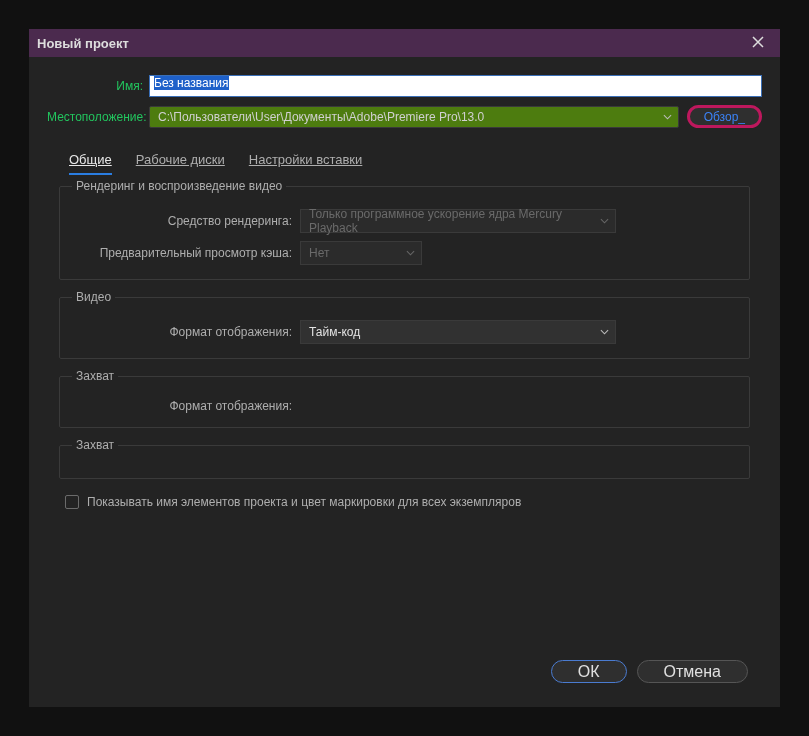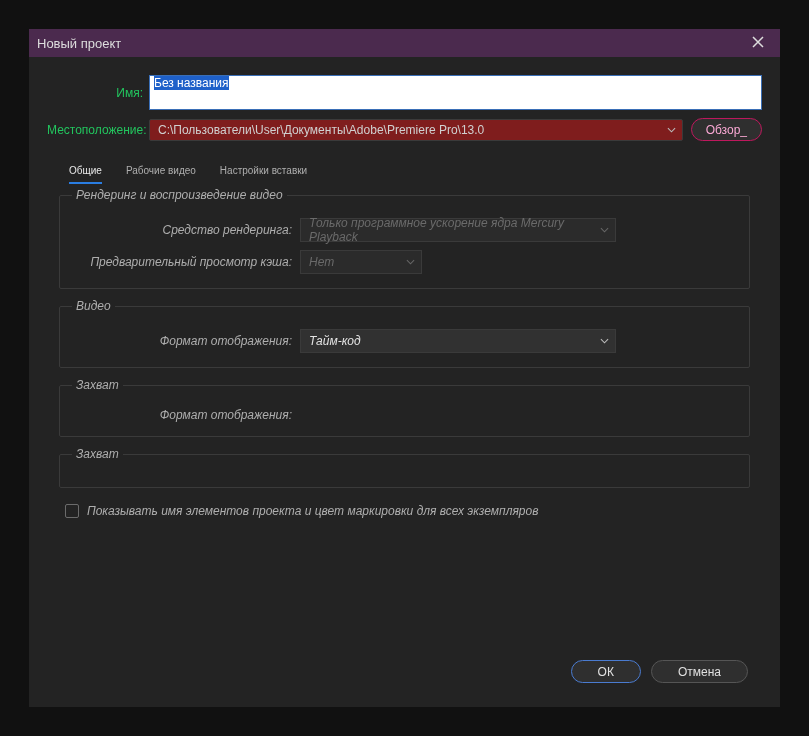--- a/index.html
+++ b/index.html
@@ -1,48 +1,48 @@
 <!DOCTYPE html>
 <html><head>
   <meta charset="utf-8">
   <style>
     * { box-sizing: border-box; margin: 0; padding: 0; font-family: "Segoe UI", Tahoma, sans-serif; }
     body { background: #111; width: 809px; height: 736px; overflow: hidden; }
     .dialog { position: absolute; left: 28px; top: 28px; width: 753px; height: 680px; background: #232323; border: 1px solid #111; display: flex; flex-direction: column; }
-    .titlebar { height: 28px; background: #4b2a4e; display: flex; align-items: center; padding: 0 8px; color: #ddd; font-size: 13px; }
+    .titlebar { height: 28px; background: #4b2a4e; display: flex; align-items: center; padding: 0 8px; color: #ddd; font-size: 13px; font-weight: bold; }
     .titlebar-spacer { flex: 1; }
     .close-btn { width: 28px; height: 24px; display: flex; align-items: center; justify-content: center; cursor: pointer; color: #ddd; }
     .close-btn svg { width: 12px; height: 12px; }
     .body { padding: 18px 18px 10px 18px; display: flex; flex-direction: column; flex: 1; }
     .row { display: flex; align-items: center; margin-bottom: 8px; }
     .label-col { width: 102px; text-align: right; padding-right: 6px; color: #22c55e; font-size: 12px; }
-    .name-input { flex: 1; height: 35px; background: #fff; border: 1px solid #3a6fb7; color: #000; font-size: 12px; padding: 0 4px; }
+    .name-input { flex: 1; height: 22px; background: #fff; border: 1px solid #3a6fb7; color: #000; font-size: 12px; padding: 0 4px; }
     .name-input .sel { background: #1e60c9; color: #fff; }
-    .loc-select { flex: 1; height: 22px; background: #7f1d1d; border: 1px solid #3a3a3a; border-radius: 2px; color: #d0d0d0; font-size: 12px; padding: 0 22px 0 8px; display: flex; align-items: center; position: relative; }
+    .loc-select { flex: 1; height: 22px; background: #4d7c0f; border: 1px solid #3a3a3a; border-radius: 2px; color: #d0d0d0; font-size: 12px; padding: 0 22px 0 8px; display: flex; align-items: center; position: relative; }
     .loc-select .chev { position: absolute; right: 6px; top: 50%; transform: translateY(-50%); }
-    .browse-btn { margin-left: 8px; height: 23px; padding: 0 14px; background: #2f2f2f; border: 1px solid #be185d; border-radius: 12px; color: #f9a8d4; font-size: 12px; cursor: pointer; }
+    .browse-btn { margin-left: 8px; height: 23px; padding: 0 14px; background: #2f2f2f; border: 3px solid #be185d; border-radius: 12px; color: #3b82f6; font-size: 12px; cursor: pointer; }
     .tabs { display: flex; gap: 24px; padding: 10px 22px 0 22px; }
-    .tab { color: #aeaeae; font-size: 10px; padding: 6px 0; cursor: pointer; }
+    .tab { color: #aeaeae; font-size: 13px; padding: 6px 0; cursor: pointer; text-decoration: underline; }
     .tab.active { color: #e8e8e8; border-bottom: 2px solid #2a7de1; }
-    .tab-content { padding: 4px 12px 0 12px; flex: 1; display: flex; flex-direction: column; font-style: italic; }
+    .tab-content { padding: 4px 12px 0 12px; flex: 1; display: flex; flex-direction: column; }
     fieldset { border: 1px solid #3a3a3a; border-radius: 2px; margin-bottom: 10px; padding: 12px 12px 14px 12px; }
     legend { color: #aeaeae; font-size: 12px; padding: 0 4px; }
     .field-row { display: flex; align-items: center; margin-top: 8px; }
     .field-row:first-of-type { margin-top: 4px; }
     .field-label { width: 228px; text-align: right; padding-right: 8px; color: #aeaeae; font-size: 12px; }
     .dd { width: 316px; height: 24px; background: #313131; border: 1px solid #3a3a3a; border-radius: 0; color: #e3e3e3; font-size: 12px; padding: 0 24px 0 8px; display: flex; align-items: center; position: relative; cursor: pointer; }
     .dd.disabled { background: #2b2b2b; color: #6a6a6a; cursor: default; }
     .dd.small { width: 122px; }
     .dd .chev { position: absolute; right: 6px; top: 50%; transform: translateY(-50%); }
     .chev svg { width: 9px; height: 9px; display: block; }
     .checkbox-row { display: flex; align-items: center; gap: 8px; margin: 6px 0 0 6px; color: #aeaeae; font-size: 12px; }
     .chk { width: 14px; height: 14px; border: 1px solid #6b6b6b; border-radius: 2px; background: #232323; cursor: pointer; }
     .filler { flex: 1; }
     .footer { display: flex; justify-content: flex-end; gap: 10px; padding: 10px 14px 14px 0; }
-    .btn { height: 23px; padding: 0 26px; background: #2f2f2f; border: 1px solid #555; border-radius: 12px; color: #e0e0e0; font-size: 12px; cursor: pointer; display: flex; align-items: center; text-align: center; }
+    .btn { height: 23px; padding: 0 26px; background: #2f2f2f; border: 1px solid #555; border-radius: 12px; color: #e0e0e0; font-size: 16px; cursor: pointer; display: flex; align-items: center; text-align: center; }
     .btn.primary { border-color: #4a7bd0; }
   </style>
 </head>
 <body>
 
 <div class="dialog">
   <div class="titlebar">
     <span>Новый проект</span>
     <div class="titlebar-spacer"></div>
     <div class="close-btn">
@@ -68,21 +68,21 @@
             <svg viewBox="0 0 10 10">
               <path d="M1 3 L5 7 L9 3" stroke="#bbb" stroke-width="1.2" fill="none"></path>
             </svg>
           </span>
       </div>
       <button class="browse-btn">Обзор_</button>
     </div>
 
     <div class="tabs">
       <div class="tab active">Общие</div>
-      <div class="tab">Рабочие видео</div>
+      <div class="tab">Рабочие диски</div>
       <div class="tab">Настройки вставки</div>
     </div>
 
     <div class="tab-content">
       <fieldset>
         <legend>Рендеринг и воспроизведение видео</legend>
         <div class="field-row">
           <div class="field-label">Средство рендеринга:</div>
           <div class="dd disabled">
             <span>Только программное ускорение ядра Mercury Playback</span>

